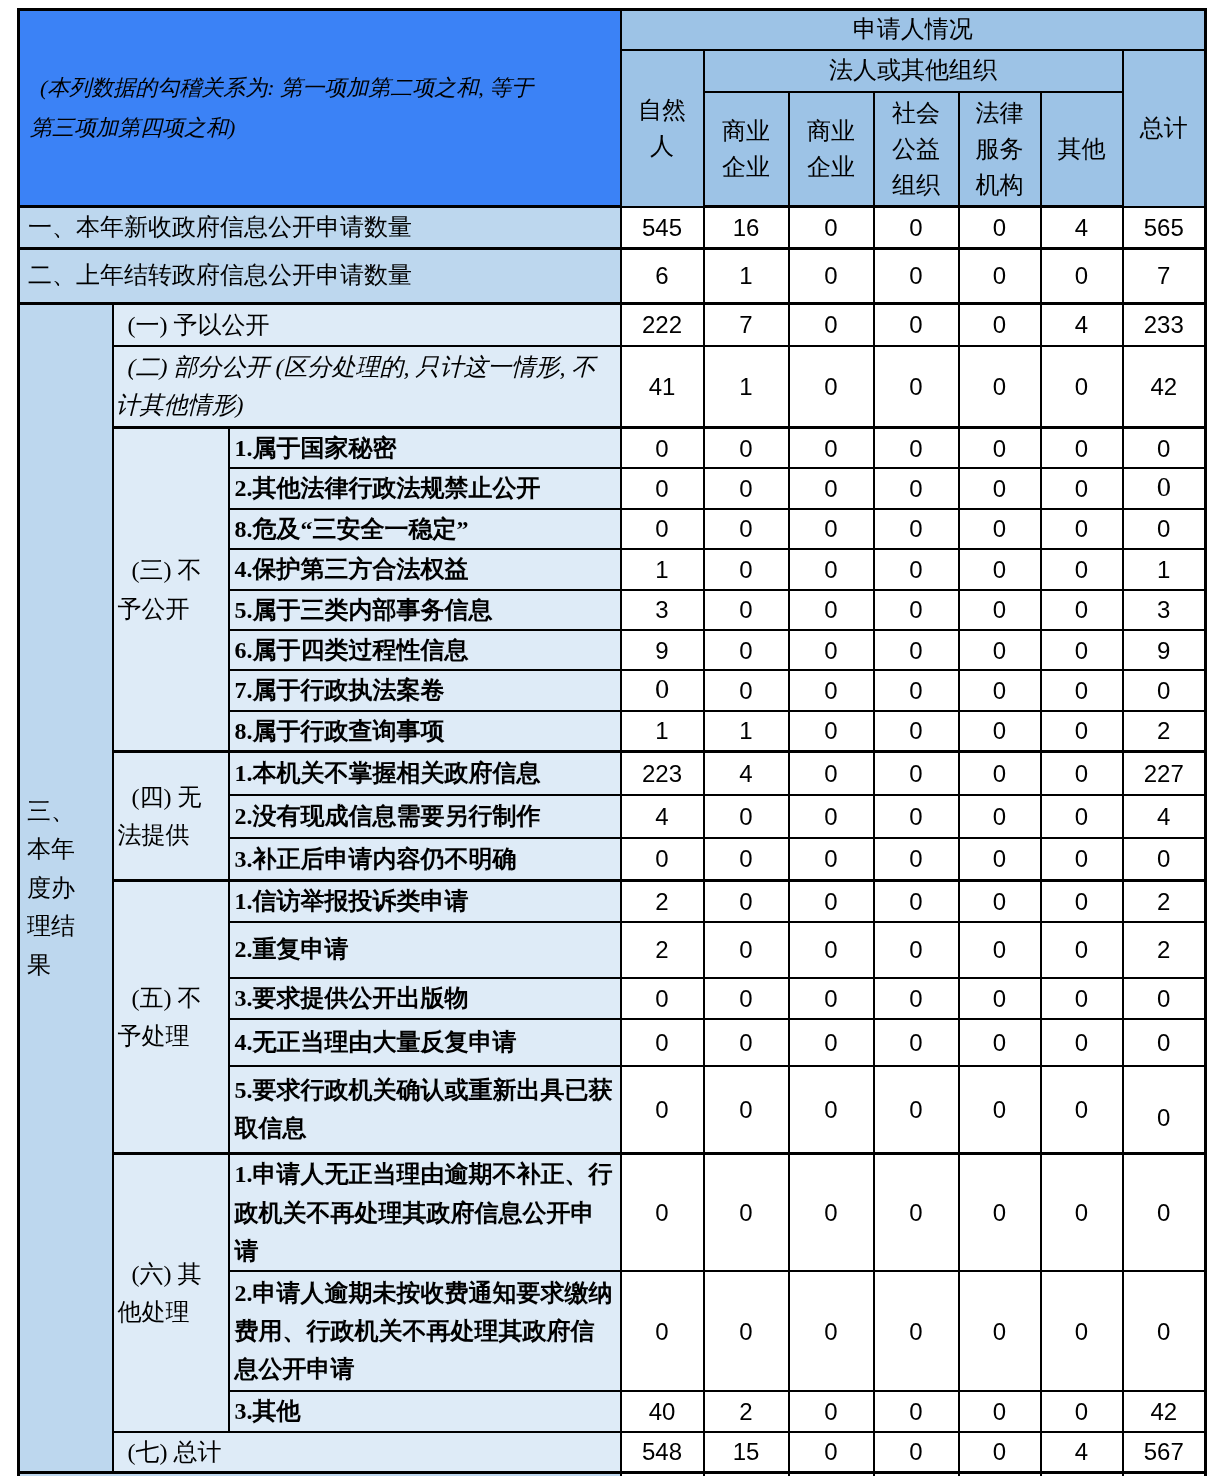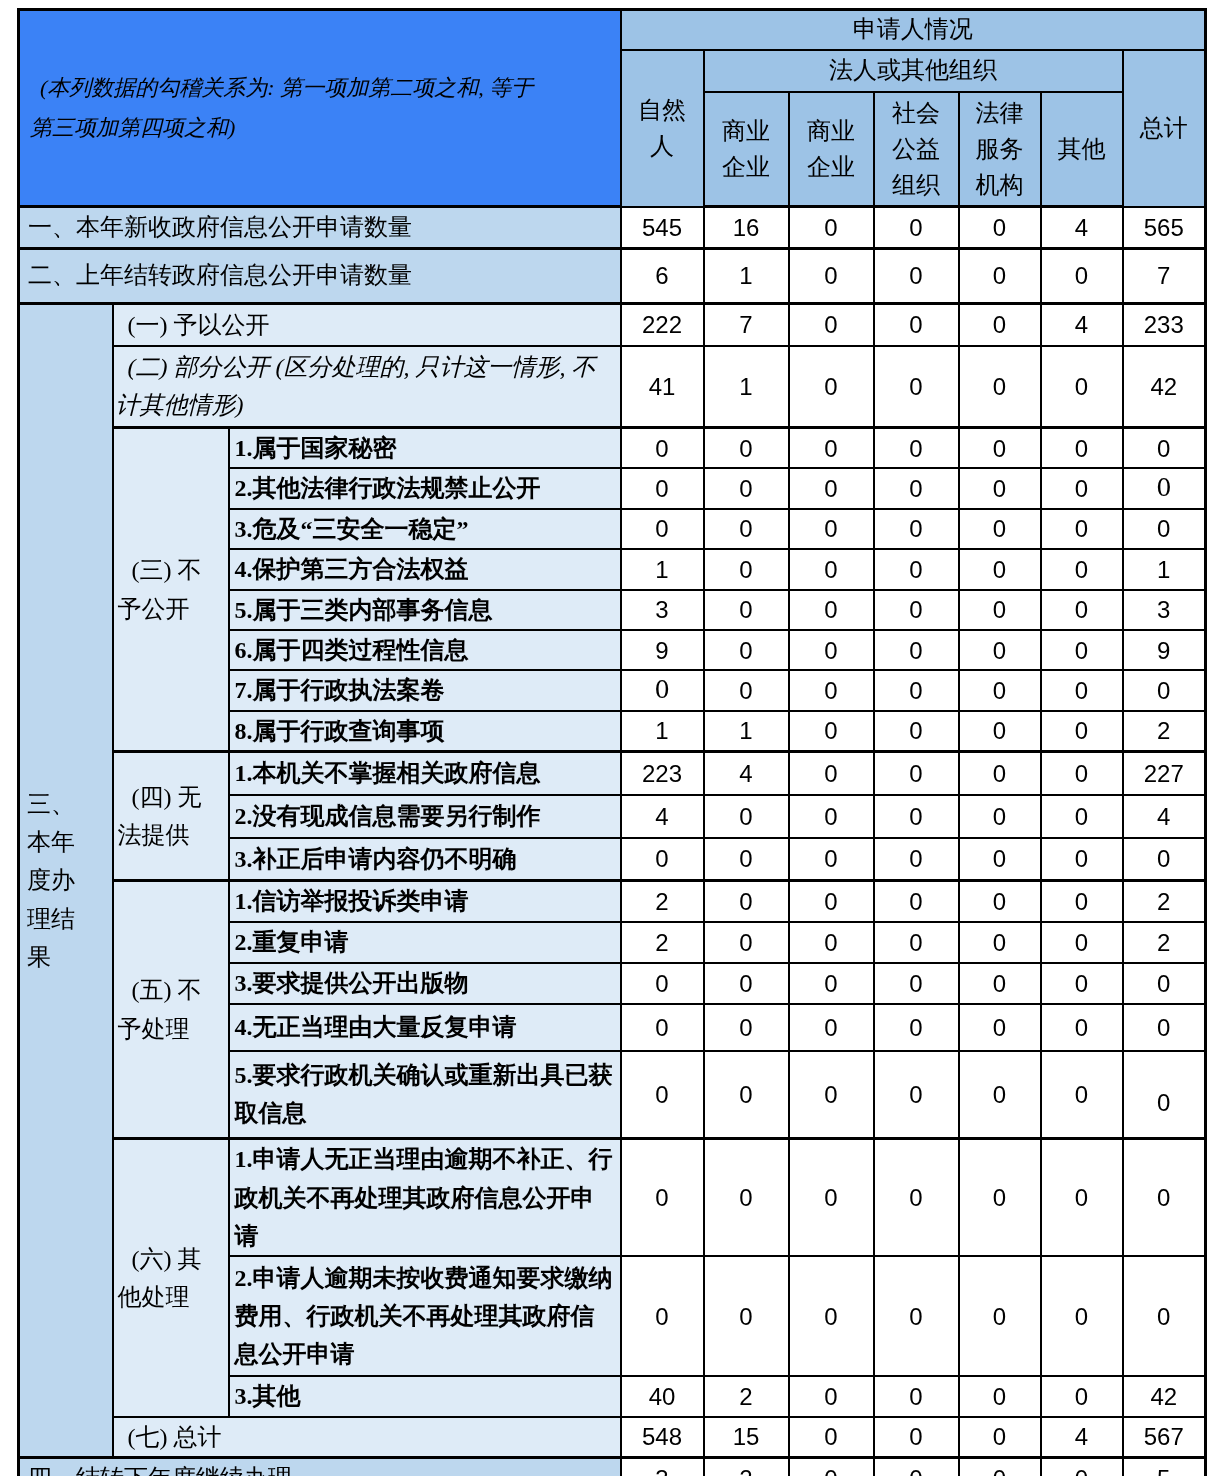--- a/index.html
+++ b/index.html
@@ -127,21 +127,21 @@
       <td class="item">2.其他法律行政法规禁止公开</td>
       <td class="num">0</td>
       <td class="num">0</td>
       <td class="num">0</td>
       <td class="num">0</td>
       <td class="num">0</td>
       <td class="num">0</td>
       <td class="num snum">0</td>
     </tr>
     <tr style="height:39px">
-      <td class="item">3.危及“三安全一稳定”</td>
+      <td class="item">8.危及“三安全一稳定”</td>
       <td class="num">0</td>
       <td class="num">0</td>
       <td class="num">0</td>
       <td class="num">0</td>
       <td class="num">0</td>
       <td class="num">0</td>
       <td class="num">0</td>
     </tr>
     <tr style="height:39px">
       <td class="item">4.保护第三方合法权益</td>
@@ -230,21 +230,21 @@
       <td class="grp bb3" rowspan="5">(五) 不予处理</td>
       <td class="item">1.信访举报投诉类申请</td>
       <td class="num">2</td>
       <td class="num">0</td>
       <td class="num">0</td>
       <td class="num">0</td>
       <td class="num">0</td>
       <td class="num">0</td>
       <td class="num">2</td>
     </tr>
-    <tr style="height:41px">
+    <tr style="height:56px">
       <td class="item">2.重复申请</td>
       <td class="num">2</td>
       <td class="num">0</td>
       <td class="num">0</td>
       <td class="num">0</td>
       <td class="num">0</td>
       <td class="num">0</td>
       <td class="num">2</td>
     </tr>
     <tr style="height:41px">

